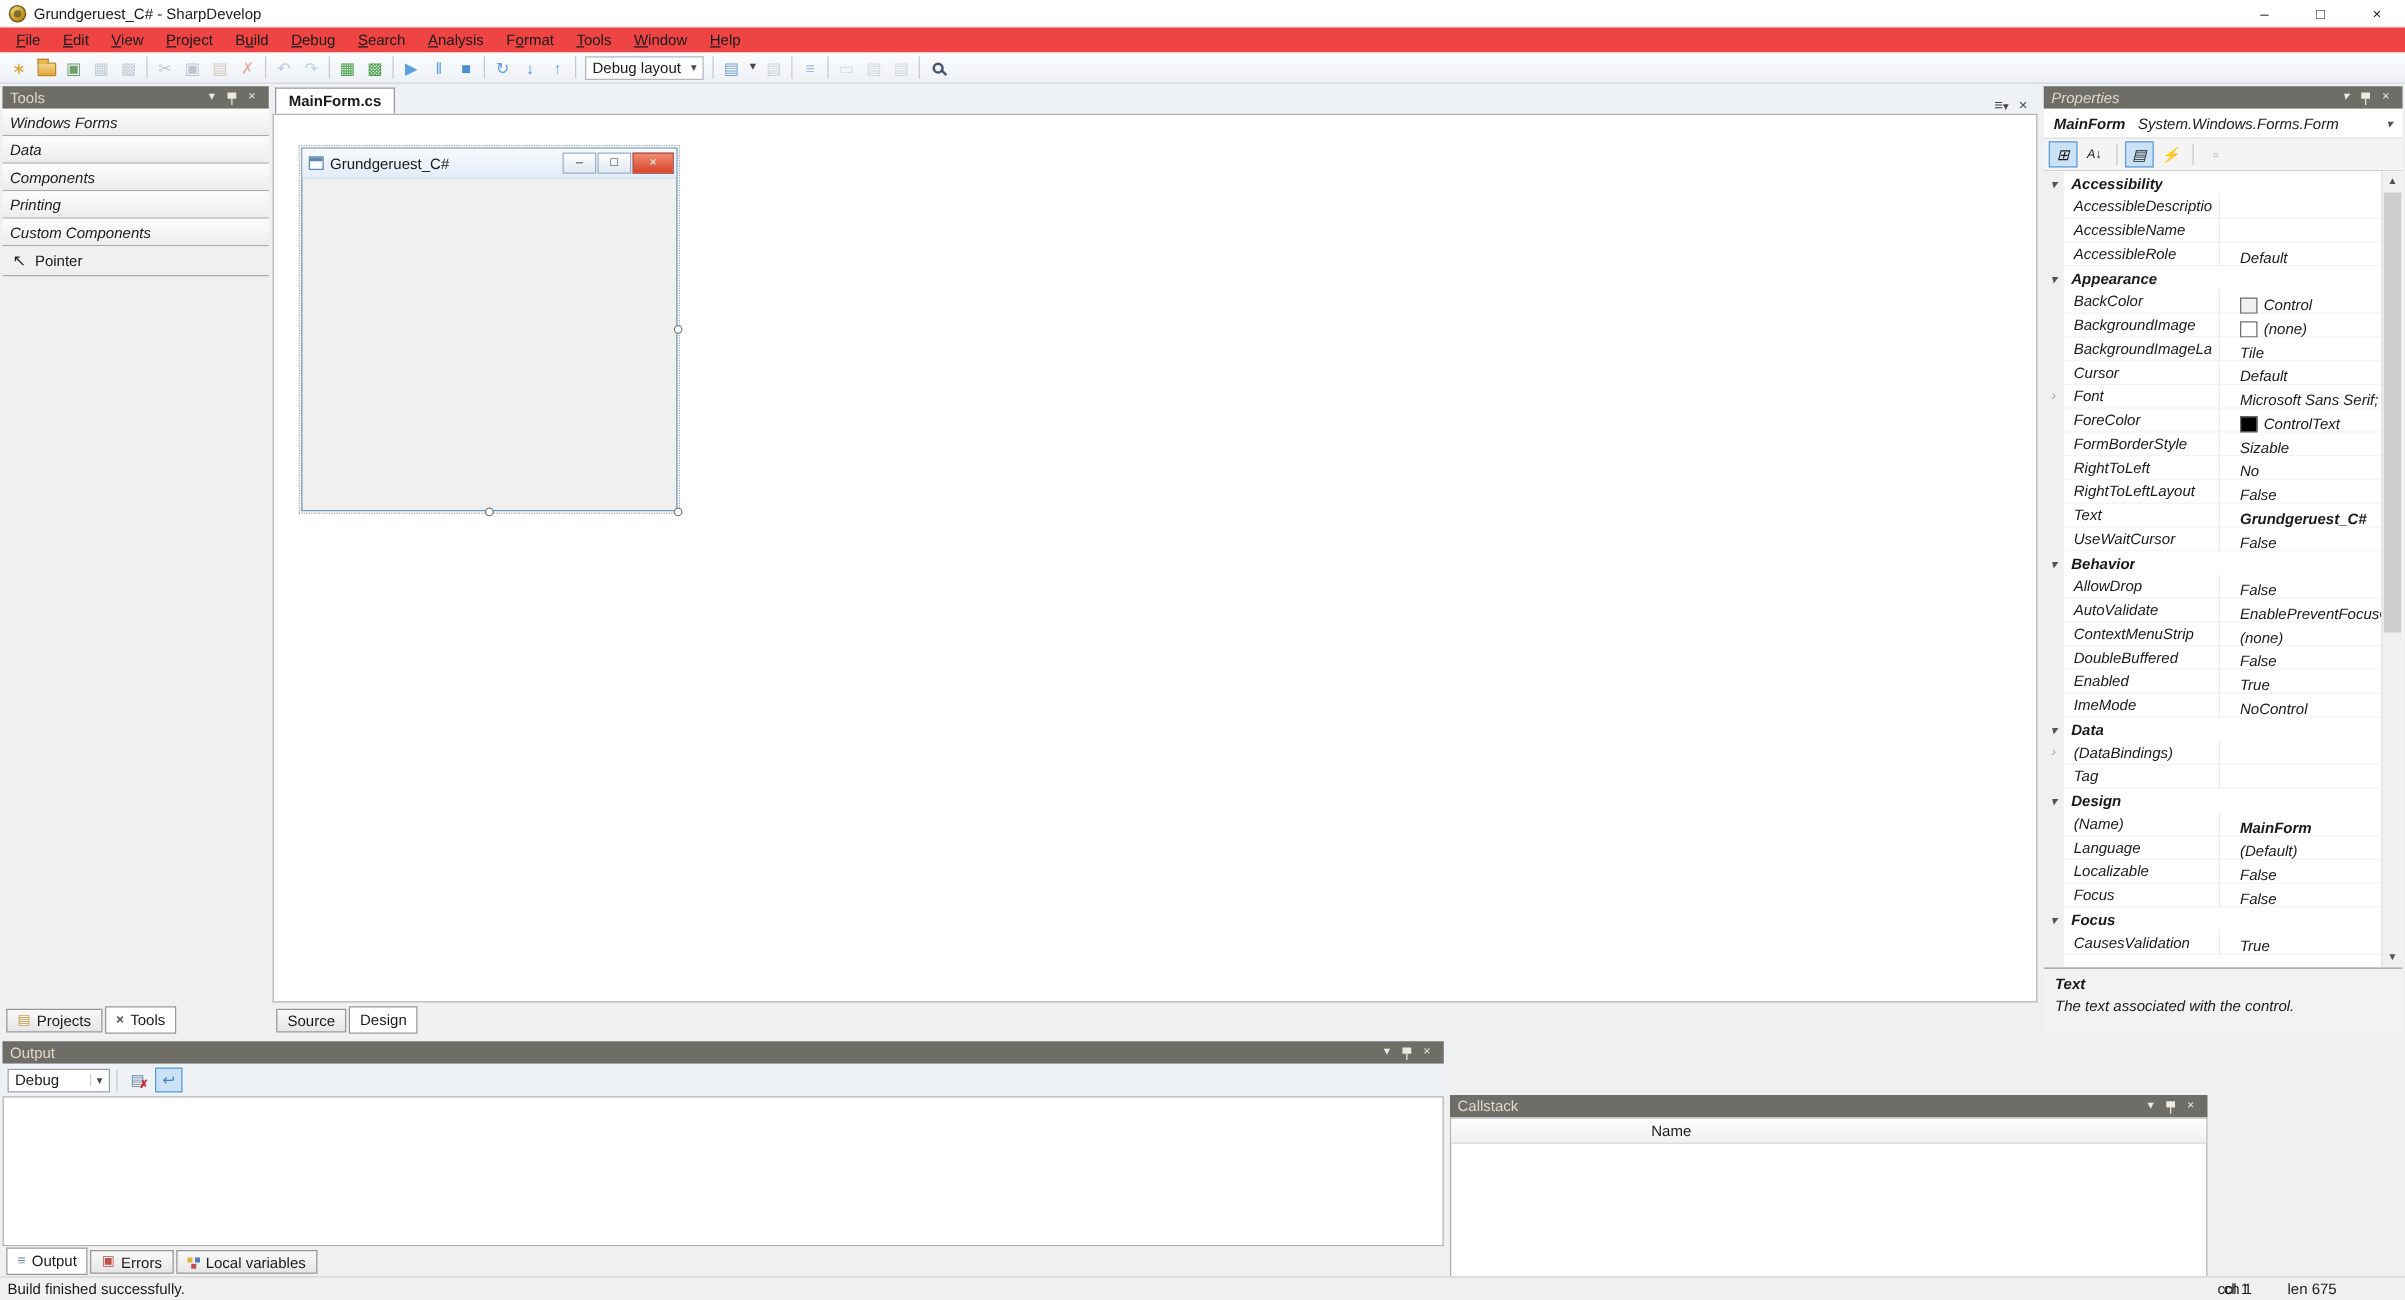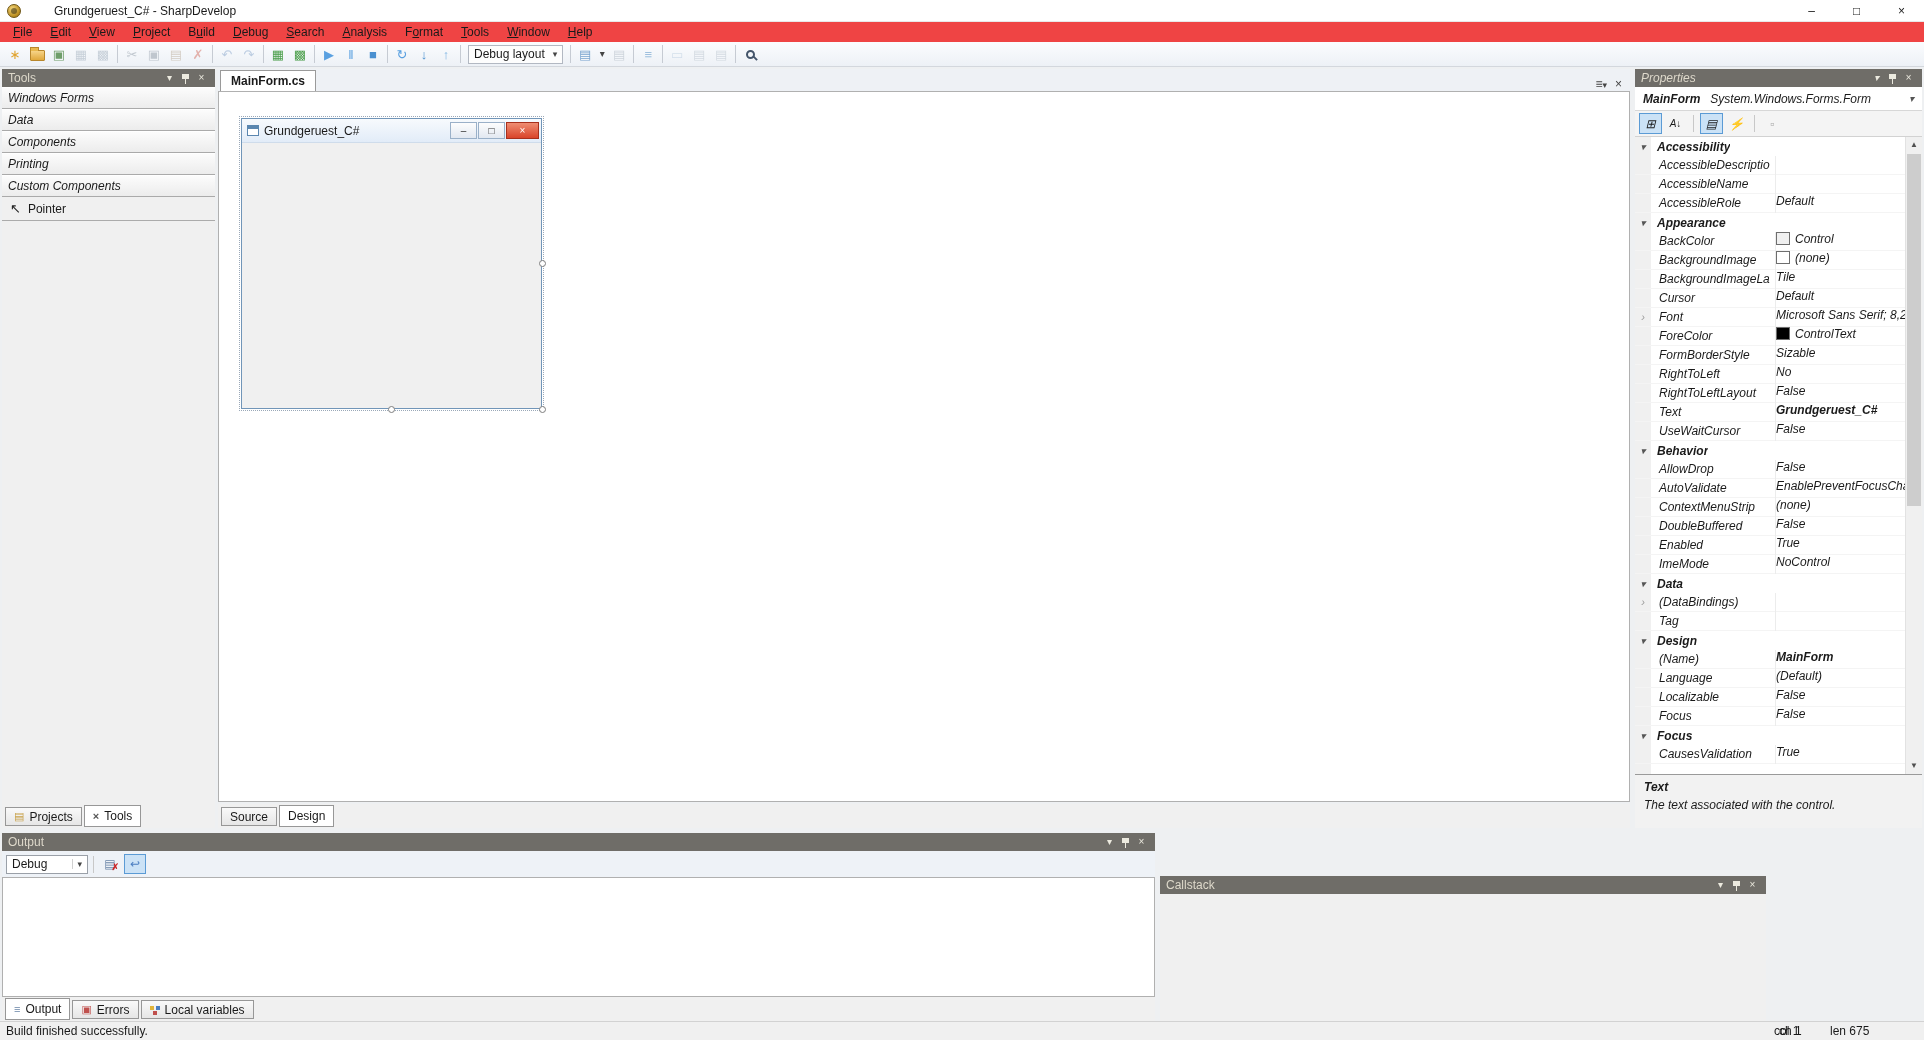--- a/index.html
+++ b/index.html
@@ -4,21 +4,21 @@
 <style>
   * { box-sizing: border-box; }
   html,body { margin:0; padding:0; }
   body {
     width:1924px; height:1040px; overflow:hidden; position:relative;
     background:#eef0f2; font-family:"Liberation Sans",sans-serif;
     font-size:12px; color:#1a1a1a; -webkit-font-smoothing:antialiased;
   }
   
   .titlebar { position:absolute; left:0; top:0; right:0; height:22px; background:#ffffff;
-    display:flex; align-items:center; border-bottom:1px solid #e8e8e8;gap:27px; }
+    display:flex; align-items:center; border-bottom:1px solid #e8e8e8; }
   .app-icon { width:14px; height:14px; margin:0 6px 0 7px; border-radius:50%;
     background:radial-gradient(circle at 35% 30%, #f2d478, #b98c1f 70%, #7a5a10);
     border:1px solid #6e5412; position:relative; }
   .app-icon::after{ content:""; position:absolute; left:3px; top:3px; width:6px; height:6px;
     border-radius:50%; background:#3a2f10; opacity:.55; }
   .win-title { font-size:12px; }
   .win-controls { margin-left:auto; display:flex; height:22px; }
   .win-btn { width:45px; height:22px; display:flex; align-items:center; justify-content:center;
     font-size:12px; color:#222; }
   
@@ -109,22 +109,22 @@
     font-size:12px; border:1px solid transparent; }
   .pbtn.selected { background:#cbe2f6; border-color:#5b9bd5; }
   .pbtn.disabled { opacity:.38; }
   .psep { width:1px; height:17px; background:#c8c8c8; margin:0 4px; }
   .pgrid { position:absolute; left:0; top:68px; right:0; bottom:54px; background:#fff; overflow:hidden; }
   .gutter { position:absolute; left:0; top:0; bottom:0; width:16px; background:#f0f0f0; }
   .prow { position:relative; height:19px; display:flex; align-items:center; }
   .prow .gcell { width:16px; text-align:center; color:#555; font-size:9px; flex:none; }
   .prow .gcell.exp { color:#9a9a9a; font-size:11px; }
   .prow .plabel { flex:none; width:124px; padding-left:8px; white-space:nowrap; overflow:hidden; }
-  .prow .pvalue { flex:1; padding-left:0; white-space:nowrap; overflow:hidden;
-    border-left:1px solid #ececec; height:19px; display:flex; align-items:flex-start; }
+  .prow .pvalue { flex:1; padding-left:16px; white-space:nowrap; overflow:hidden;
+    border-left:1px solid #ececec; height:19px; display:flex; align-items:flex-end; }
   .prow.cat-row { font-weight:bold; }
   .prow.cat-row .plabel { width:auto; padding-left:6px; }
   .prow:not(.cat-row) { border-bottom:1px solid #f4f4f4; }
   .swatch { width:14px; height:13px; border:1px solid #6e6e6e; margin-right:5px; flex:none; }
   .vsb { position:absolute; right:0; top:0; bottom:0; width:17px; background:#f0f0f0;
     border-left:1px solid #e2e2e2; }
   .vsb .ar { height:16px; text-align:center; font-size:8px; color:#505050; line-height:16px; }
   .vsb .ar.down { position:absolute; bottom:0; left:0; right:0; }
   .vsb .thumb { position:absolute; left:1px; right:1px; top:17px; height:352px; background:#cdcdcd; }
   .pdesc { position:absolute; left:0; bottom:0; right:0; height:54px; background:#f2f2f2;
@@ -646,20 +646,25 @@
 </div>
 
 <div class="pad" style="left:1160px; top:876px; width:606px; height:188px;">
   <div class="pad-header">
     <span>Callstack</span>
     <span class="sp"></span>
     <span class="ph-ic">▾</span>
     <span class="ic-pin"></span>
     <span class="ph-ic">×</span>
   </div>
+  <div class="pad-content" style="top:18px; bottom:24px;">
+    <div class="colheader">
+      <span>Name</span>
+    </div>
+  </div>
   <div class="btabs" id="callstack-tabs">
       <div class="btab active">
         <span class="tabic" style="color: rgb(63, 143, 63);">≣</span>
         <span>Callstack</span>
       </div>
       <div class="btab">
         <span class="bino-ic"></span>
         <span>Watch</span>
       </div>
       <div class="btab">

